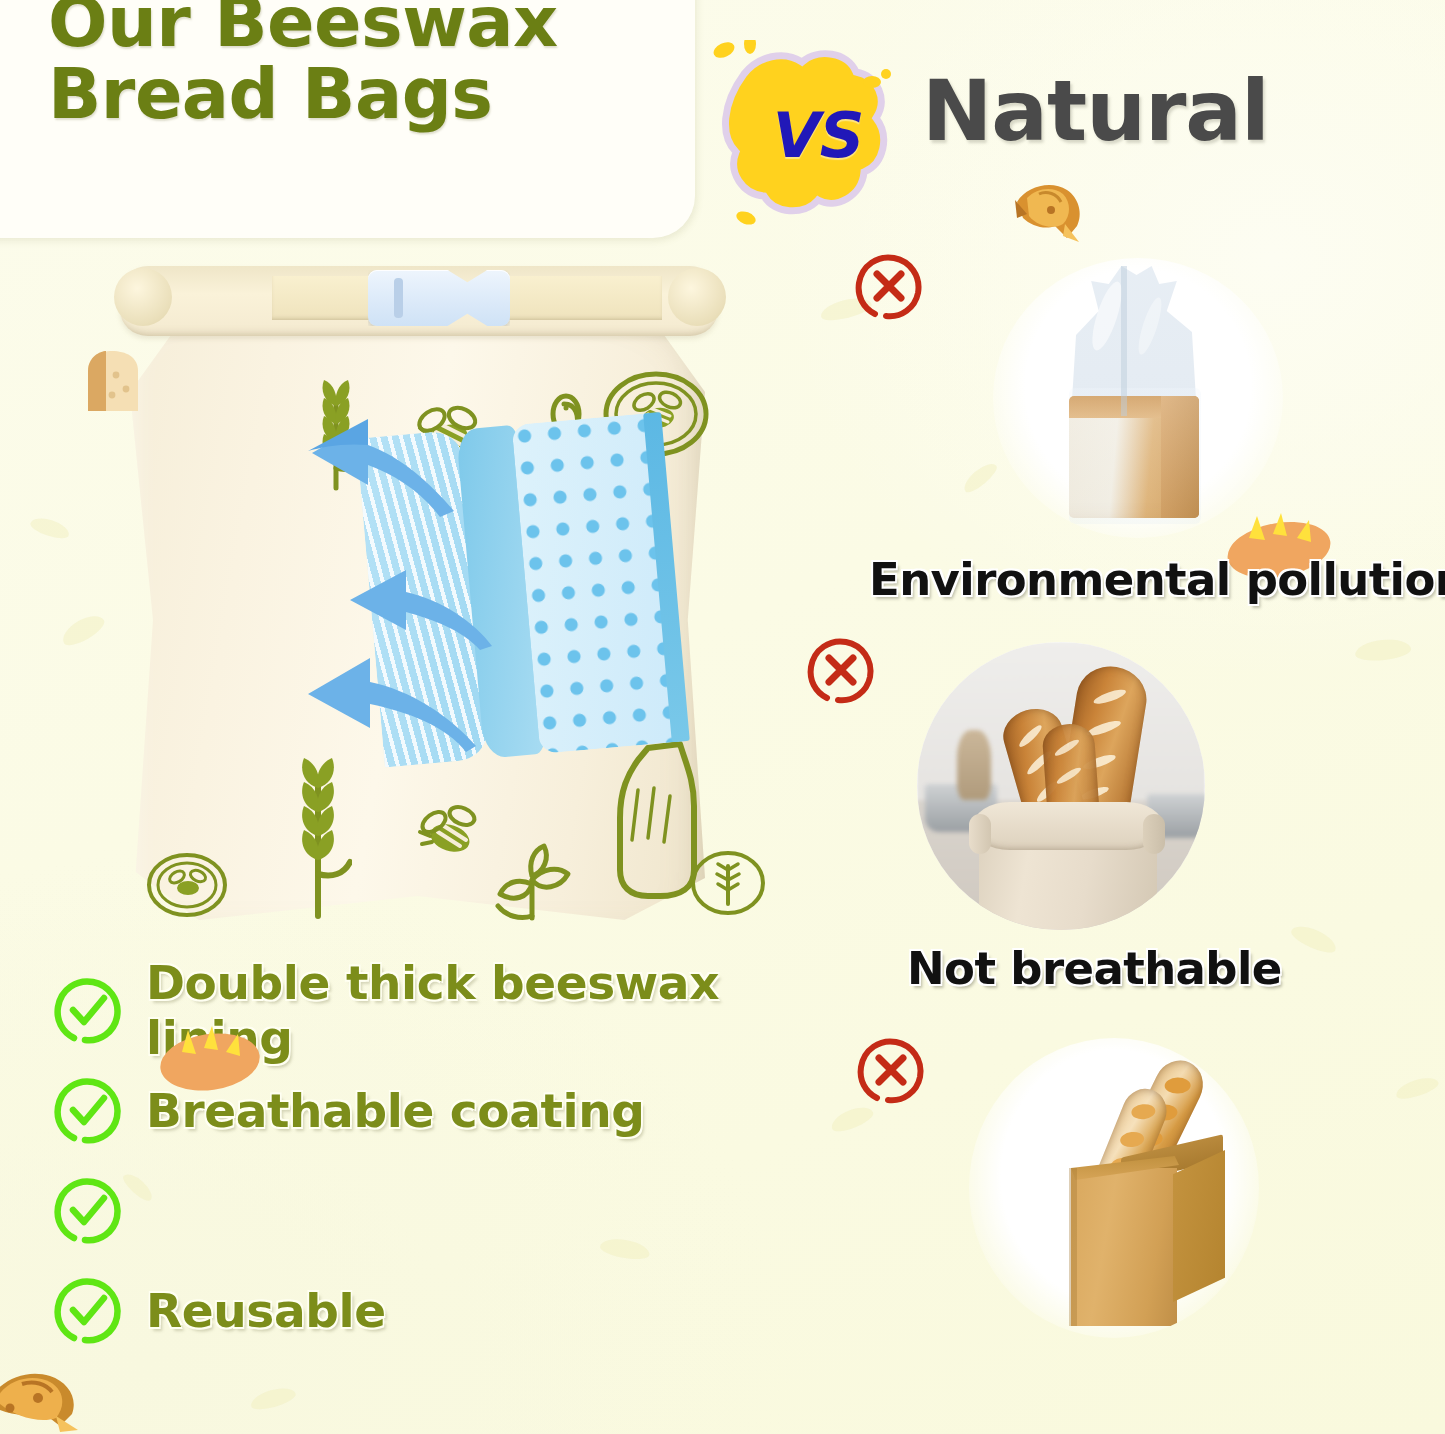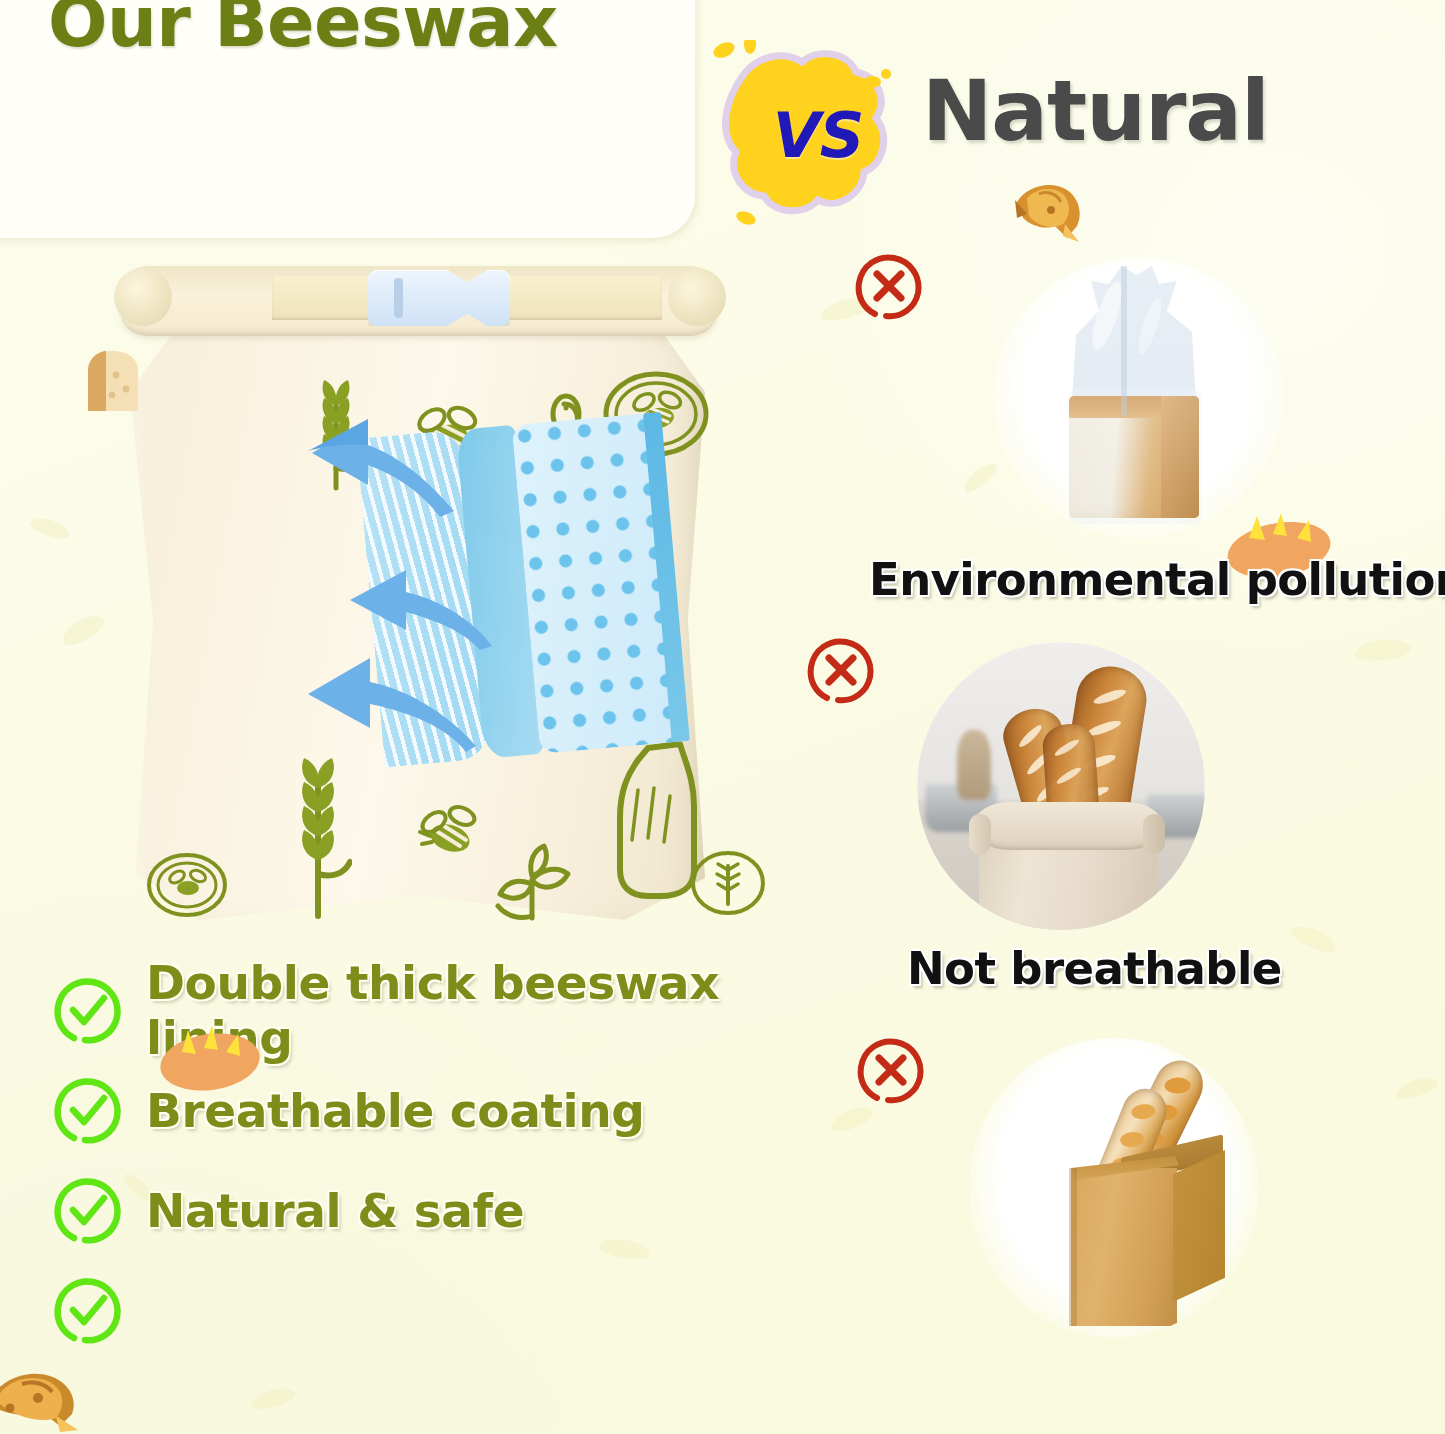--- a/index.html
+++ b/index.html
@@ -253,20 +253,21 @@
   <div class="petal" style="left:600px;top:1240px;width:50px;height:18px;transform:rotate(10deg);"></div>
   <div class="petal" style="left:250px;top:1390px;width:46px;height:17px;transform:rotate(-16deg);"></div>
   <div class="petal" style="left:1130px;top:1230px;width:42px;height:16px;transform:rotate(30deg);"></div>
   <div class="petal" style="left:960px;top:470px;width:40px;height:15px;transform:rotate(-40deg);"></div>
   <div class="petal" style="left:120px;top:1180px;width:36px;height:14px;transform:rotate(42deg);"></div>
   <div class="petal" style="left:1395px;top:1080px;width:44px;height:16px;transform:rotate(-18deg);"></div>
 
   <div id="title-panel">
     <div id="title-text">
       <span>Our Beeswax</span>
+      <span class="l2">Bread Bags</span>
     </div>
   </div>
 
   <div id="vs-wrap">
     <svg width="190" height="185" viewBox="0 0 190 185" style="position:absolute;left:0;top:0;">
       <path d="M38 34 C52 16 78 10 96 22 C112 8 142 12 150 32 C172 36 182 60 170 78
                C184 96 178 124 158 132 C156 156 130 170 112 160 C98 176 68 174 58 156
                C36 154 22 132 30 112 C14 96 16 64 38 34 Z" fill="#ffd21e" stroke="#e0d0ea" stroke-width="7"></path>
     </svg>
 
@@ -446,30 +447,30 @@
       <span class="benefit-label">Breathable coating</span>
     </div>
 
     <div class="benefit">
       <span class="check-icon">
         <svg width="72" height="72" viewBox="0 0 72 72">
           <path d="M22 64 C10 58 4 46 6 33 C9 15 25 5 41 8 C57 11 68 26 65 43 C62 58 48 68 33 66" fill="none" stroke="#5fe614" stroke-width="6.5" stroke-linecap="round"></path>
           <path d="M21 36 L32 48 L52 24" fill="none" stroke="#5fe614" stroke-width="6.5" stroke-linecap="round" stroke-linejoin="round"></path>
         </svg>
       </span>
-      <span class="benefit-label">Natural &amp; safe</span>
     </div>
 
     <div class="benefit">
       <span class="check-icon">
         <svg width="72" height="72" viewBox="0 0 72 72">
           <path d="M22 64 C10 58 4 46 6 33 C9 15 25 5 41 8 C57 11 68 26 65 43 C62 58 48 68 33 66" fill="none" stroke="#5fe614" stroke-width="6.5" stroke-linecap="round"></path>
           <path d="M21 36 L32 48 L52 24" fill="none" stroke="#5fe614" stroke-width="6.5" stroke-linecap="round" stroke-linejoin="round"></path>
         </svg>
       </span>
+      <span class="benefit-label">Reusable</span>
     </div>
   </div>
 
   <svg class="deco" style="left:-18px;top:1330px;width:120px;height:104px;" viewBox="0 0 120 104">
     <path d="M4 76 C14 52 42 38 68 46 C86 52 96 68 90 84 L78 96 L60 82 C42 88 18 84 6 72 Z" fill="#c98a2c"></path>
     <path d="M16 66 C28 48 52 44 68 52 C82 60 84 76 74 88 C58 94 32 86 18 74 Z" fill="#eeb04c"></path>
     <path d="M74 86 L96 100 L78 102 Z" fill="#f5c25c"></path>
     <circle cx="56" cy="68" r="5" fill="#b87424"></circle>
     <circle cx="28" cy="78" r="4.5" fill="#b87424"></circle>
     <path d="M40 54 C52 50 64 54 70 62" stroke="#b87424" stroke-width="4" fill="none"></path>

